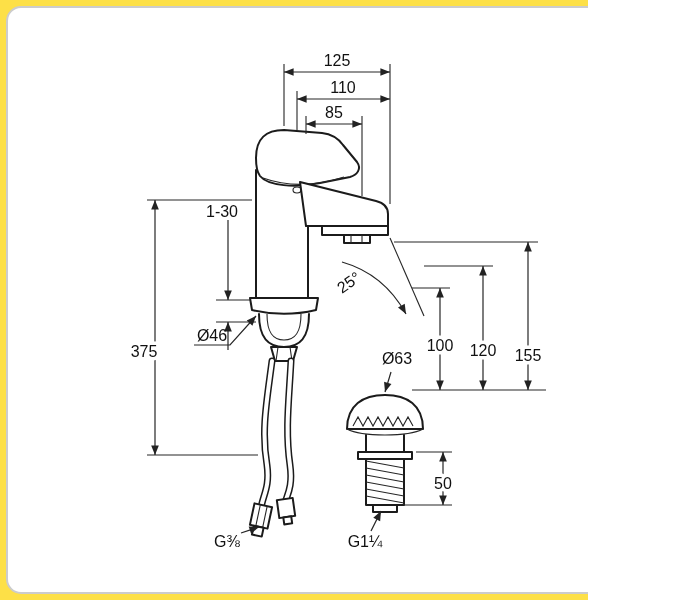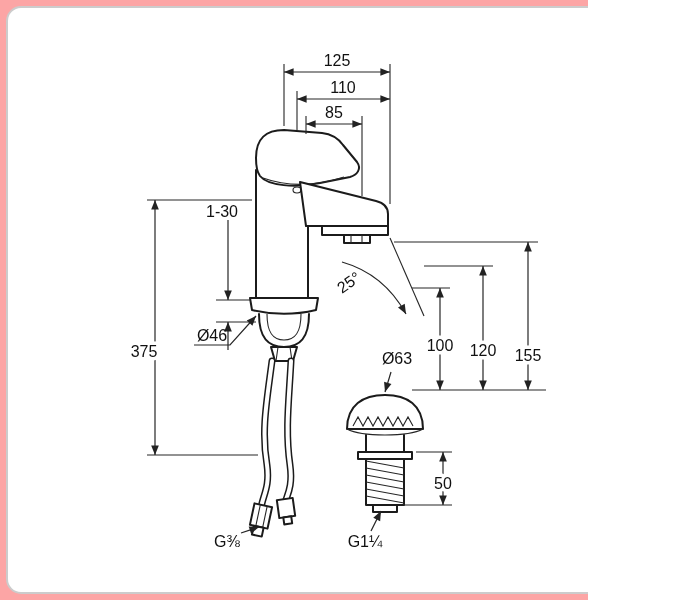--- a/index.html
+++ b/index.html
@@ -1,16 +1,16 @@
 <!DOCTYPE html>
 <html><head>
 <meta charset="utf-8">
 <style>
   html,body{margin:0;padding:0;background:#fff;}
-  .stage{width:588px;height:600px;position:relative;background:#fca5a5;
+  .stage{width:588px;height:600px;position:relative;background:#fde047;
          font-family:"Liberation Sans",sans-serif;overflow:hidden;}
   svg{position:absolute;left:0;top:0;}
   svg text{font-family:"Liberation Sans",sans-serif;font-size:16px;fill:#111;text-anchor:middle;}
   .halo{paint-order:stroke;stroke:#fff;stroke-width:7px;stroke-linejoin:round;}
   .obj{stroke:#1b1b1b;stroke-width:2;fill:none;stroke-linejoin:round;stroke-linecap:round;}
   .objf{stroke:#1b1b1b;stroke-width:2;fill:#fff;stroke-linejoin:round;}
   .dim{stroke:#262626;stroke-width:1.2;fill:none;}
   .thin{stroke:#262626;stroke-width:1.1;fill:none;}
   .hoseB{stroke:#1b1b1b;stroke-width:7;fill:none;stroke-linecap:round;}
   .hoseW{stroke:#fff;stroke-width:4;fill:none;stroke-linecap:round;}

